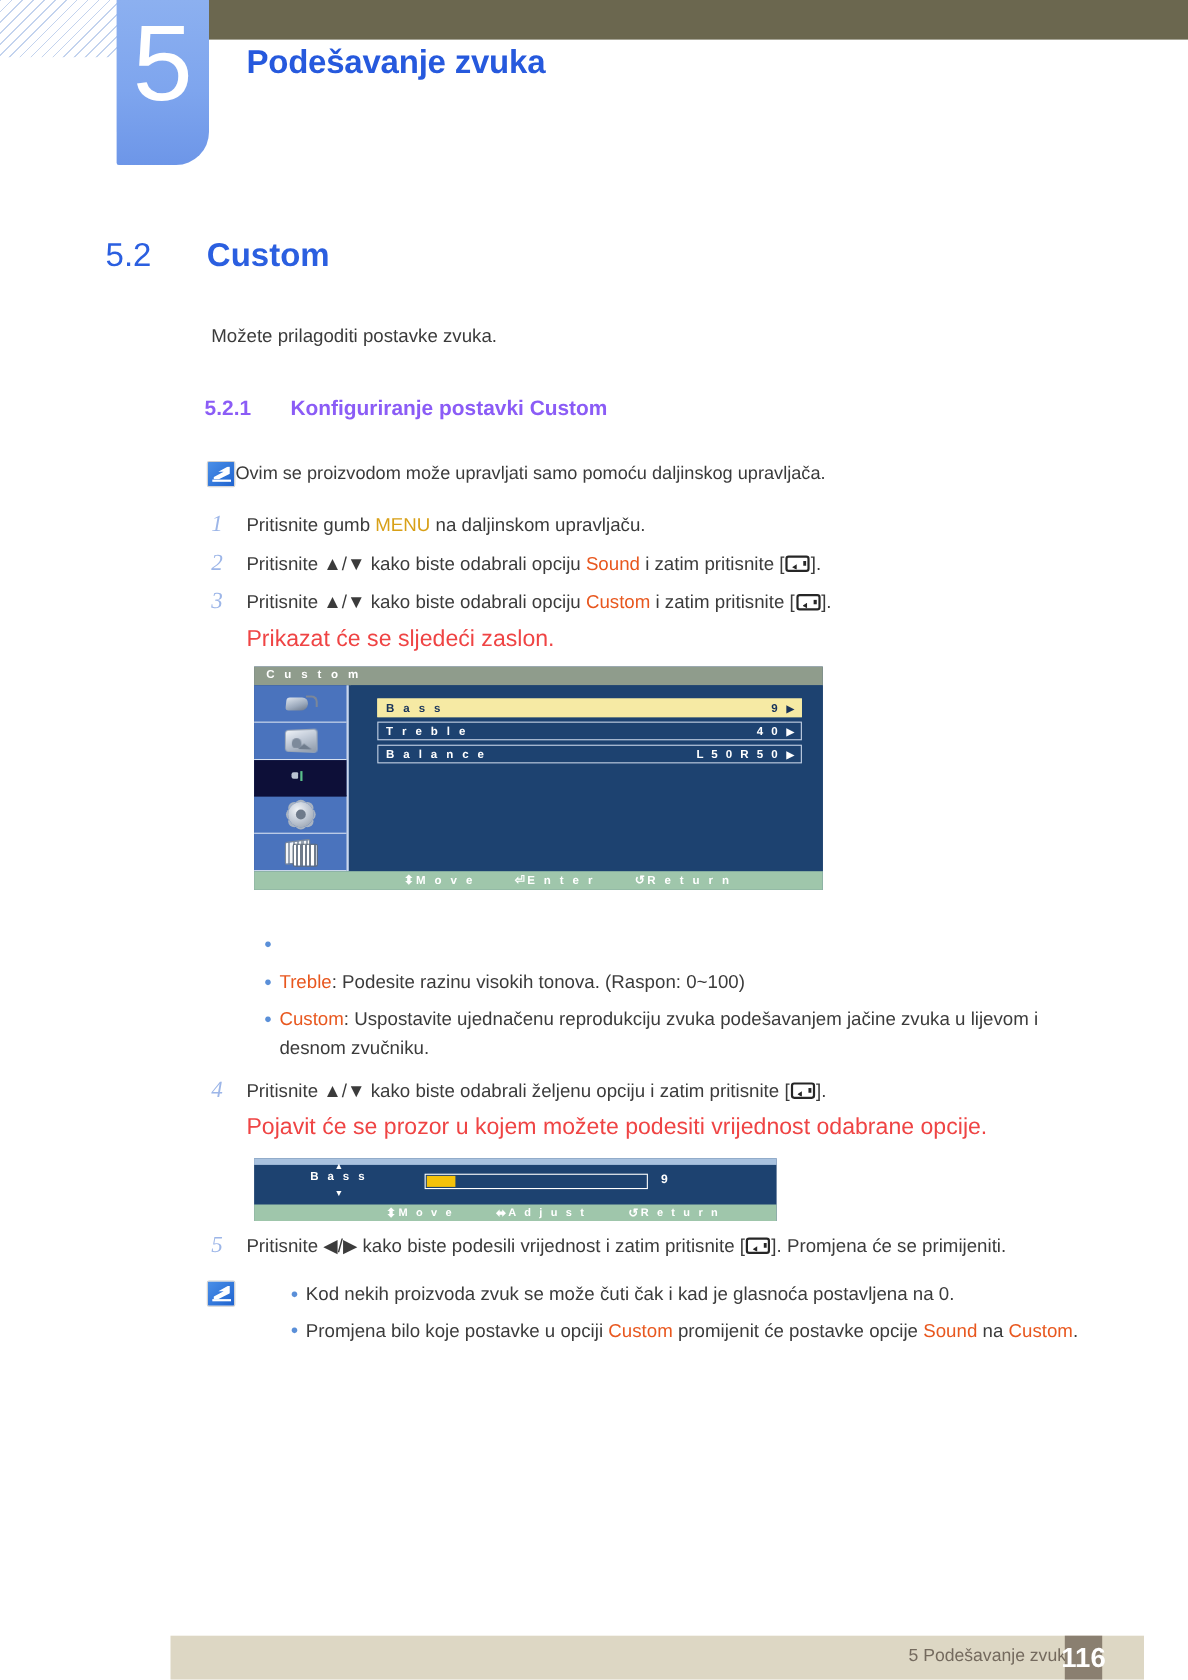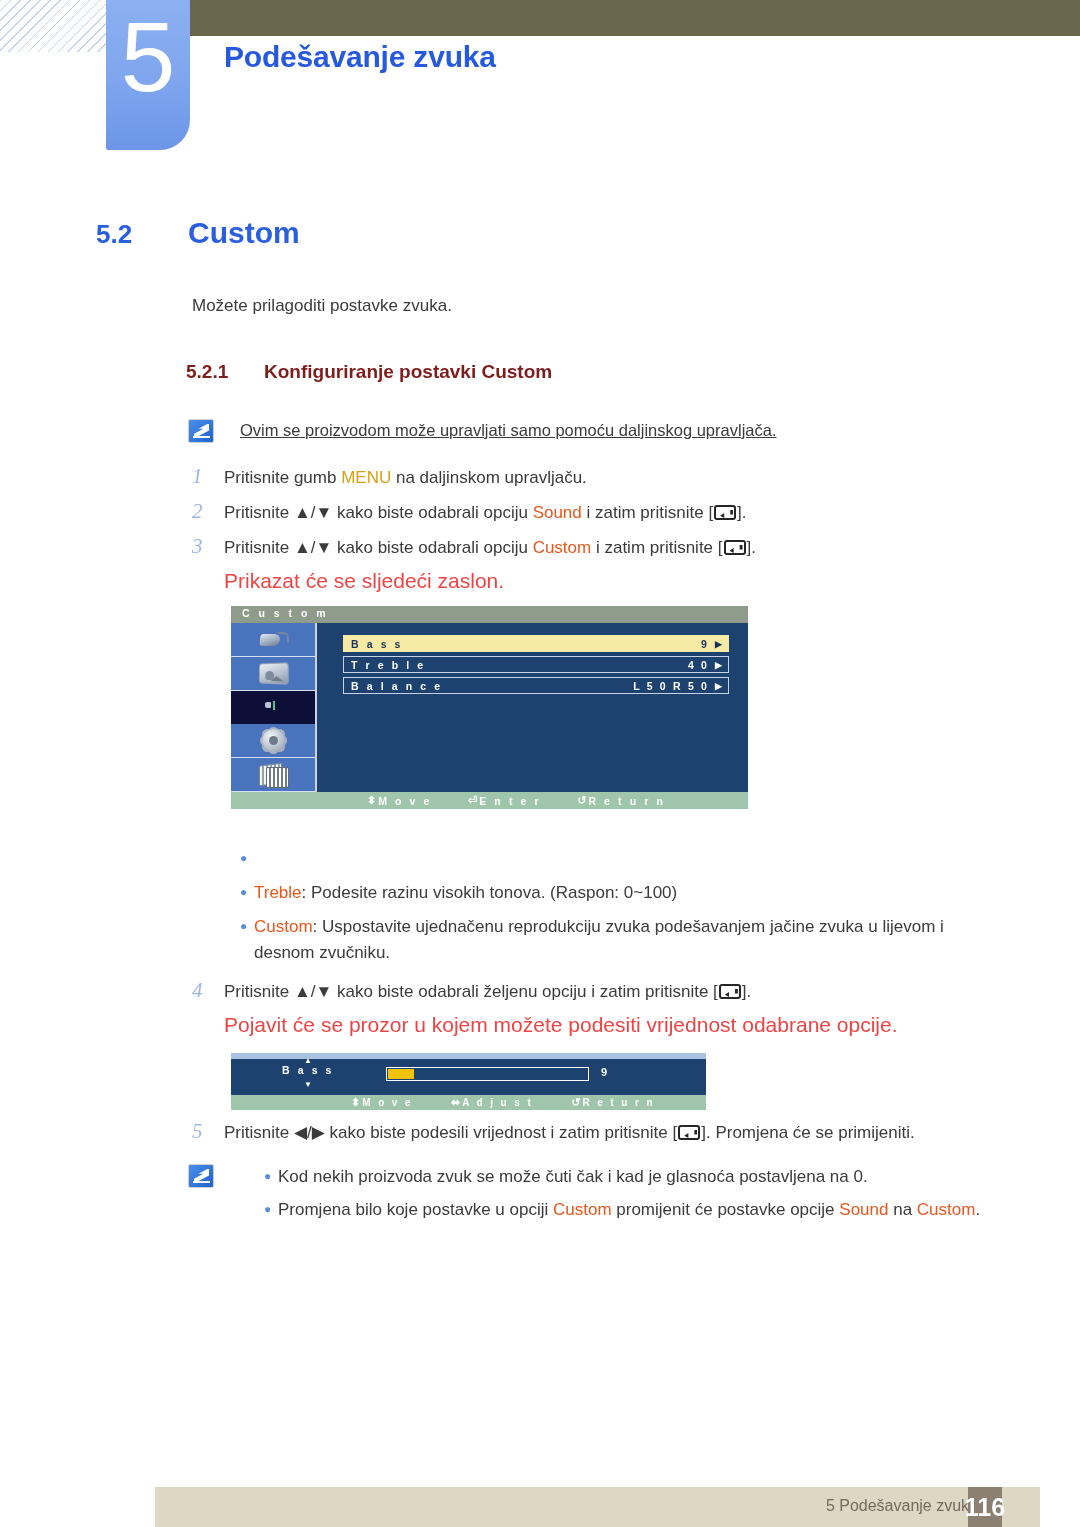--- a/index.html
+++ b/index.html
@@ -63,36 +63,36 @@
   }
 
   
   .h2-row {
     position: absolute;
     left: 96px; top: 216px;
     display: flex;
     align-items: baseline;
     color: #2b5fe0;
   }
-  .h2-num { font-size: 26px; font-weight: bold; width: 92px; }
+  .h2-num { font-size: 30px; font-weight: normal; width: 92px; }
   .h2-text { font-size: 30px; font-weight: bold; }
 
   .intro-text {
     position: absolute;
     left: 192px; top: 296px;
     font-size: 17px;
     color: #3b3b3b;
   }
 
   .h3-row {
     position: absolute;
     left: 186px; top: 361px;
     display: flex;
     align-items: baseline;
-    color: #7f1d1d;
+    color: #8b5cf6;
   }
   .h3-num { font-size: 19px; font-weight: bold; width: 78px; }
   .h3-text { font-size: 19px; font-weight: bold; }
 
   
   .note-icon {
     width: 26px; height: 24px;
     background: linear-gradient(135deg, #4a8fe8 0%, #1f63cf 100%);
     border: 1px solid #cfcfcf;
     border-radius: 2px;
@@ -496,21 +496,21 @@
 
   <div class="intro-text">Možete prilagoditi postavke zvuka.</div>
 
   <div class="h3-row">
     <span class="h3-num">5.2.1</span>
     <span class="h3-text">Konfiguriranje postavki Custom</span>
   </div>
 
   <div class="note-line" style="left:188px; top:419px; width:800px;">
     <div class="note-icon"></div>
-    <div class="note-body" style="margin-left:26px;text-decoration:underline;">Ovim se proizvodom može upravljati samo pomoću daljinskog upravljača.</div>
+    <div class="note-body" style="">Ovim se proizvodom može upravljati samo pomoću daljinskog upravljača.</div>
   </div>
 
   <div class="step" style="left:192px; top:464px; width:760px;">
     <span class="step-num">1</span>
     <span class="step-body"><span>Pritisnite gumb </span><span class="kw-gold">MENU</span><span> na daljinskom upravljaču.</span></span>
   </div>
 
   <div class="step" style="left:192px; top:499px; width:760px;">
     <span class="step-num">2</span>
     <span class="step-body"><span>Pritisnite ▲/▼ kako biste odabrali opciju </span><span class="kw-orange">Sound</span><span> i zatim pritisnite [</span><span class="enterkey"></span><span>].</span></span>

